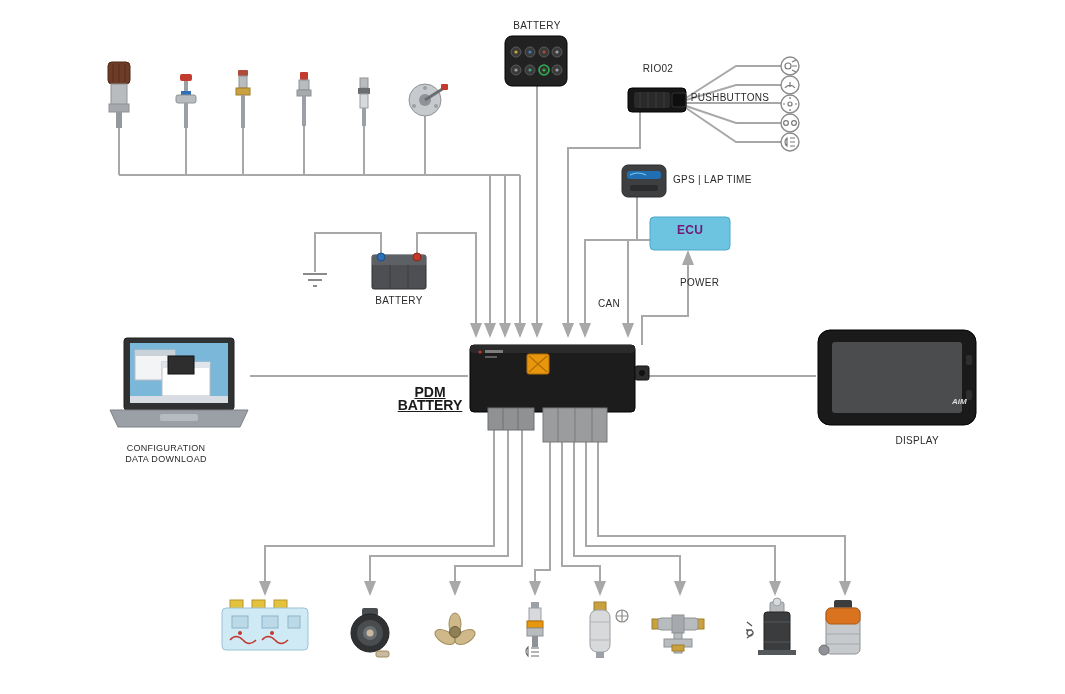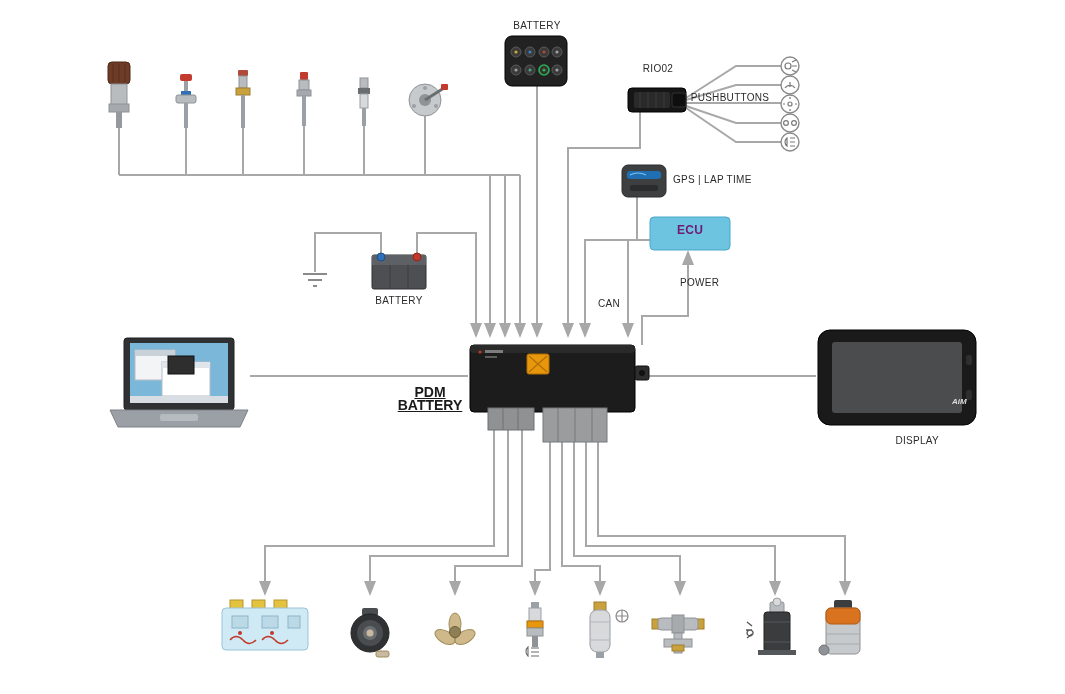--- a/index.html
+++ b/index.html
@@ -310,15 +310,19 @@
 <div class="lbl center" style="left:628px;top:63px;width:60px;">RIO02</div>
 <div class="lbl" style="left:673px;top:174px;width:120px;">GPS | LAP TIME</div>
 <div class="lbl center white bold big" style="left:650px;top:224px;width:80px;">ECU</div>
 <div class="lbl right" style="left:586px;top:277px;width:34px;margin-top:21px;">CAN</div>
 <div class="lbl" style="left:680px;top:277px;width:60px;">POWER</div>
 <div class="lbl center" style="left:362px;top:295px;width:74px;text-align:center;">BATTERY</div>
 <div style="position:absolute;left:390px;top:386px;width:80px;">
   <div class="pdm-lbl center">PDM</div>
   <div class="pdm-lbl center">BATTERY</div>
 </div>
+<div style="position:absolute;left:92px;top:443px;width:148px;">
+  <div class="lbl small center" style="position:static;">CONFIGURATION</div>
+  <div class="lbl small center" style="position:static;">DATA DOWNLOAD</div>
+</div>
 <div class="lbl center" style="left:855px;top:435px;width:84px;text-align:right;">DISPLAY</div>
 
 </div>
 
 </body></html>

